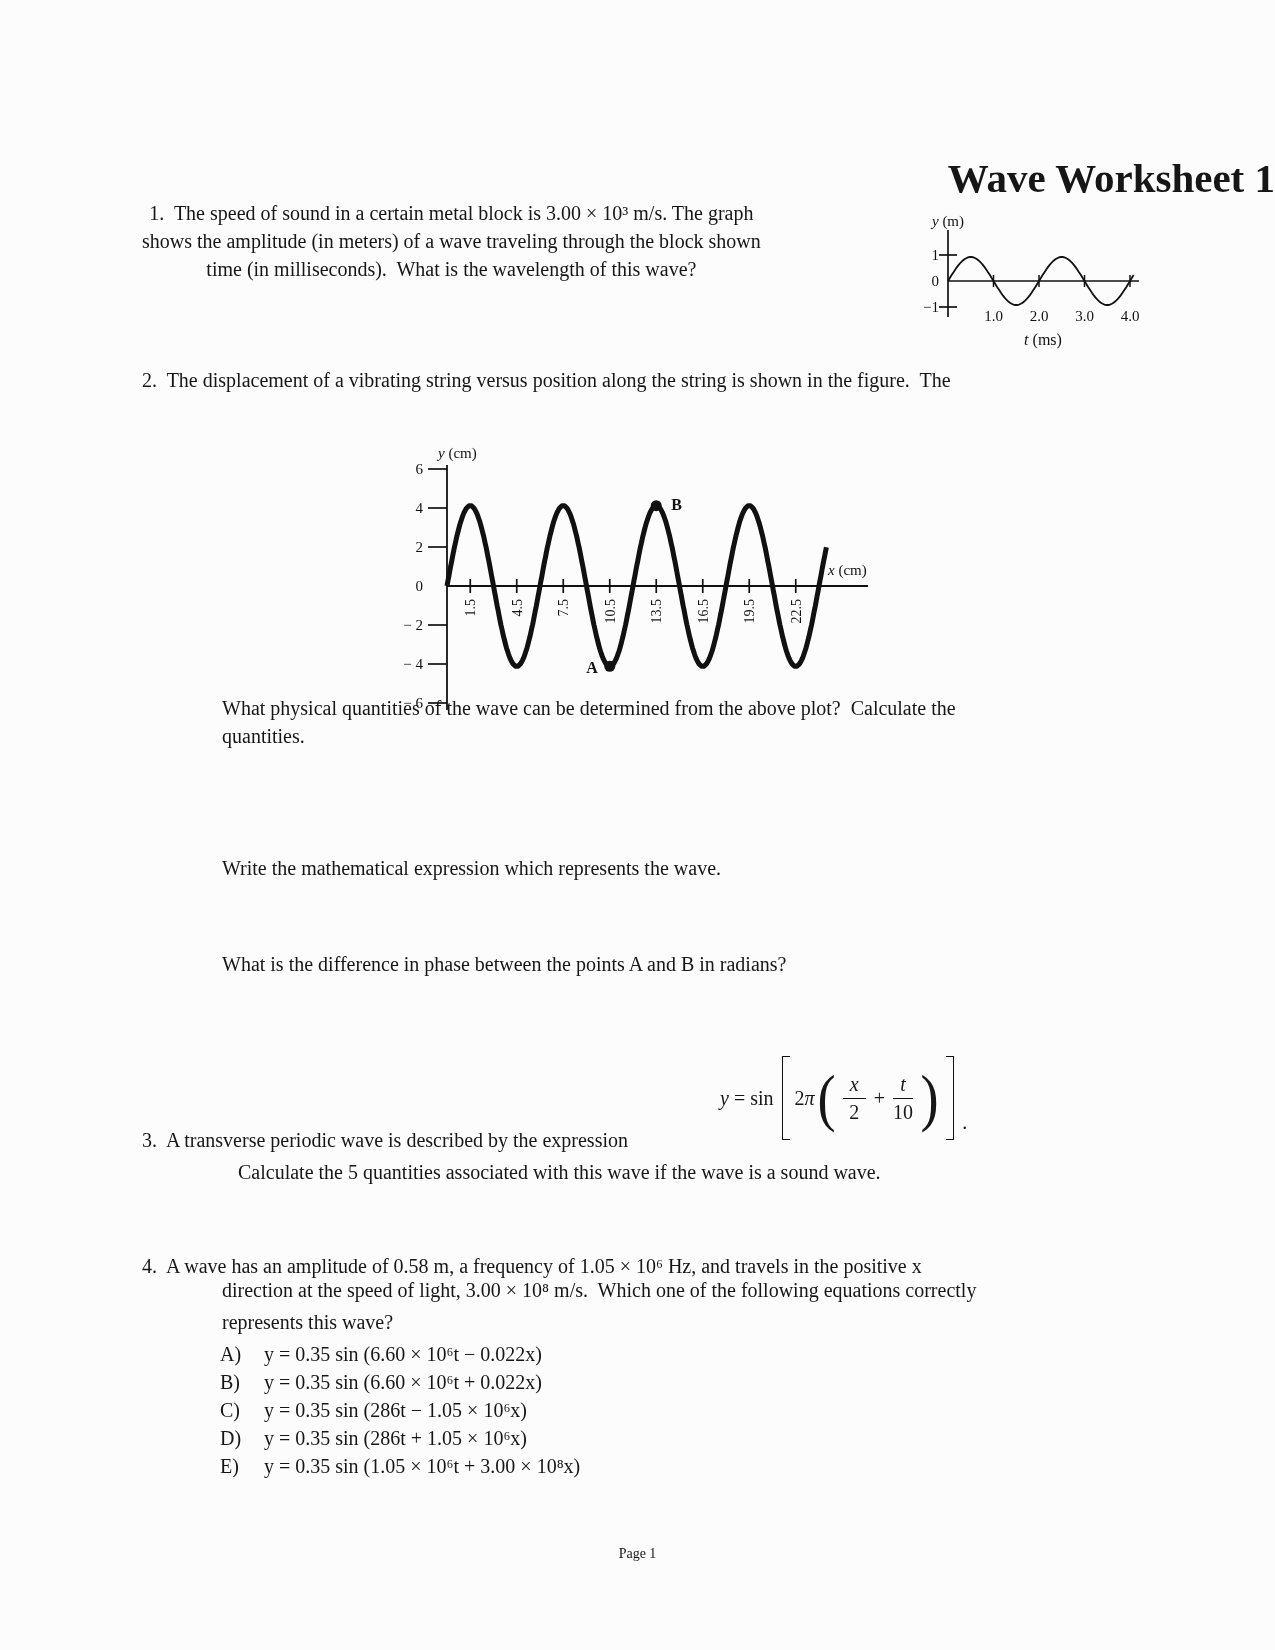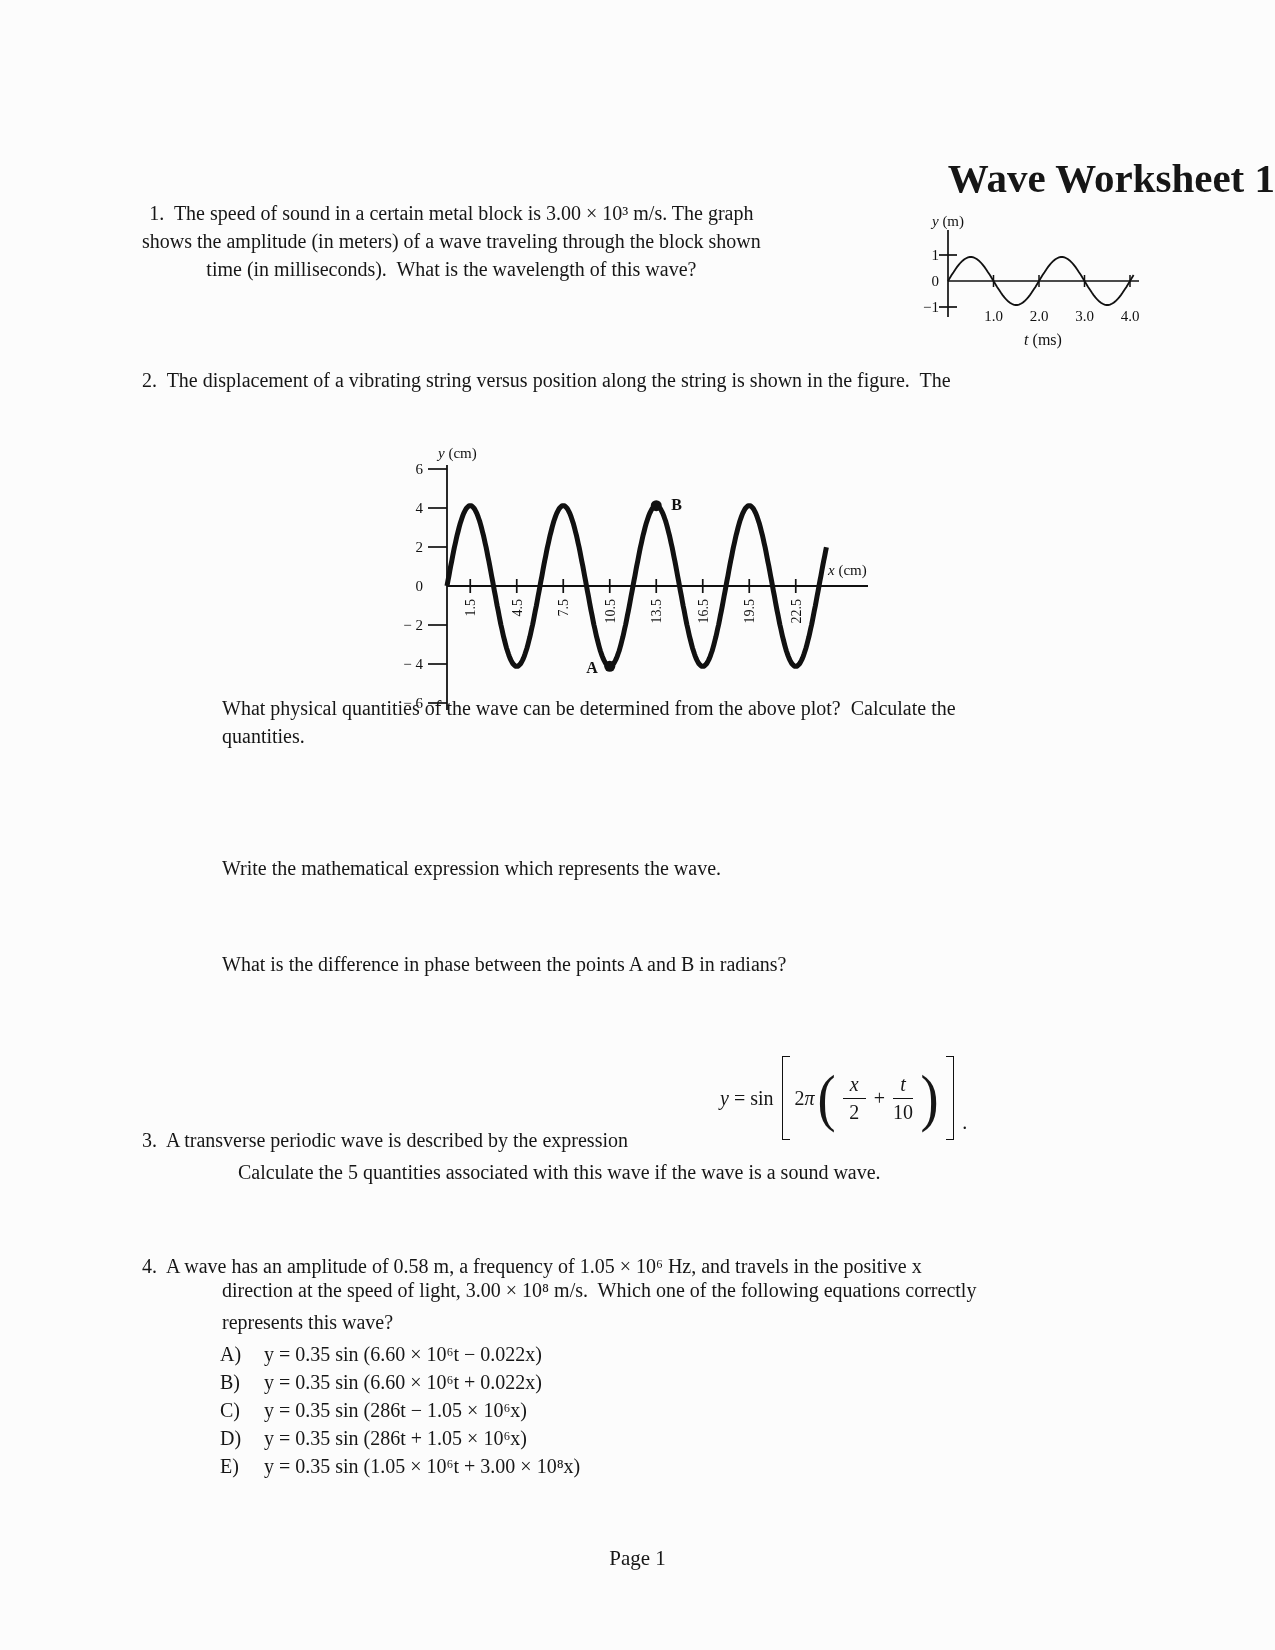--- a/index.html
+++ b/index.html
@@ -4,21 +4,21 @@
 <style>
   html,body{margin:0;padding:0;}
   body{
     width:1275px;height:1650px;position:relative;
     background:#fcfcfc;color:#161616;
     font-family:"Liberation Serif", serif;
   }
   .abs{position:absolute;}
   .tline{white-space:pre;font-size:20px;line-height:28px;}
   .title{font-size:41px;font-weight:bold;line-height:44px;text-align:right;width:1275px;left:0;top:156px;}
-  .footer{font-size:21px;text-align:center;width:1275px;left:0;top:1546px;}
+  .footer{font-size:14px;text-align:center;width:1275px;left:0;top:1546px;}
   .indent{left:222px;}
   .qnum{left:142px;}
   svg text{font-family:"Liberation Serif", serif;fill:#111;}
   .opt-row{display:flex;font-size:20px;line-height:28px;white-space:pre;}
   .opt-label{width:44px;flex:0 0 44px;}
   
   .formula{position:absolute;left:720px;top:1056px;height:84px;display:flex;align-items:center;font-size:20px;}
   .fbr{width:7px;align-self:stretch;border:1.8px solid #111;}
   .fbr.l{border-right:none;margin:0 5px 0 8px;}
   .fbr.r{border-left:none;margin-left:5px;}

